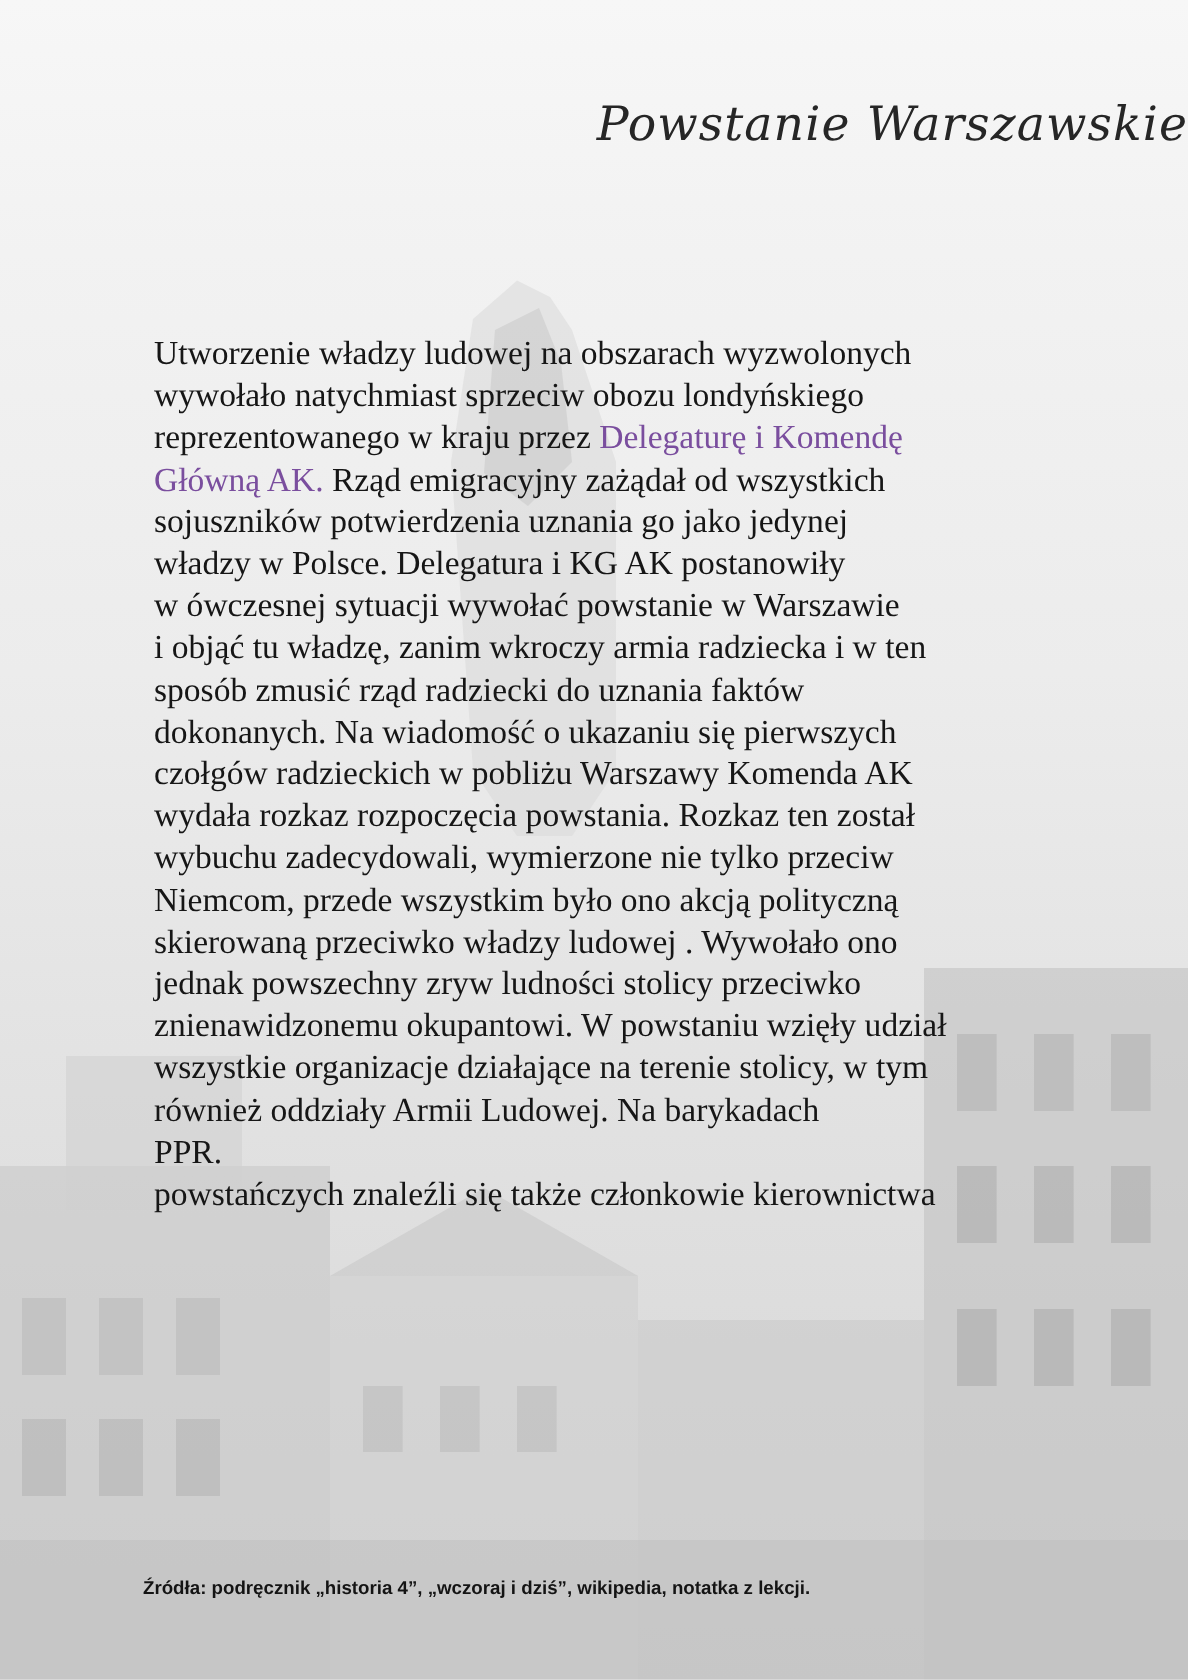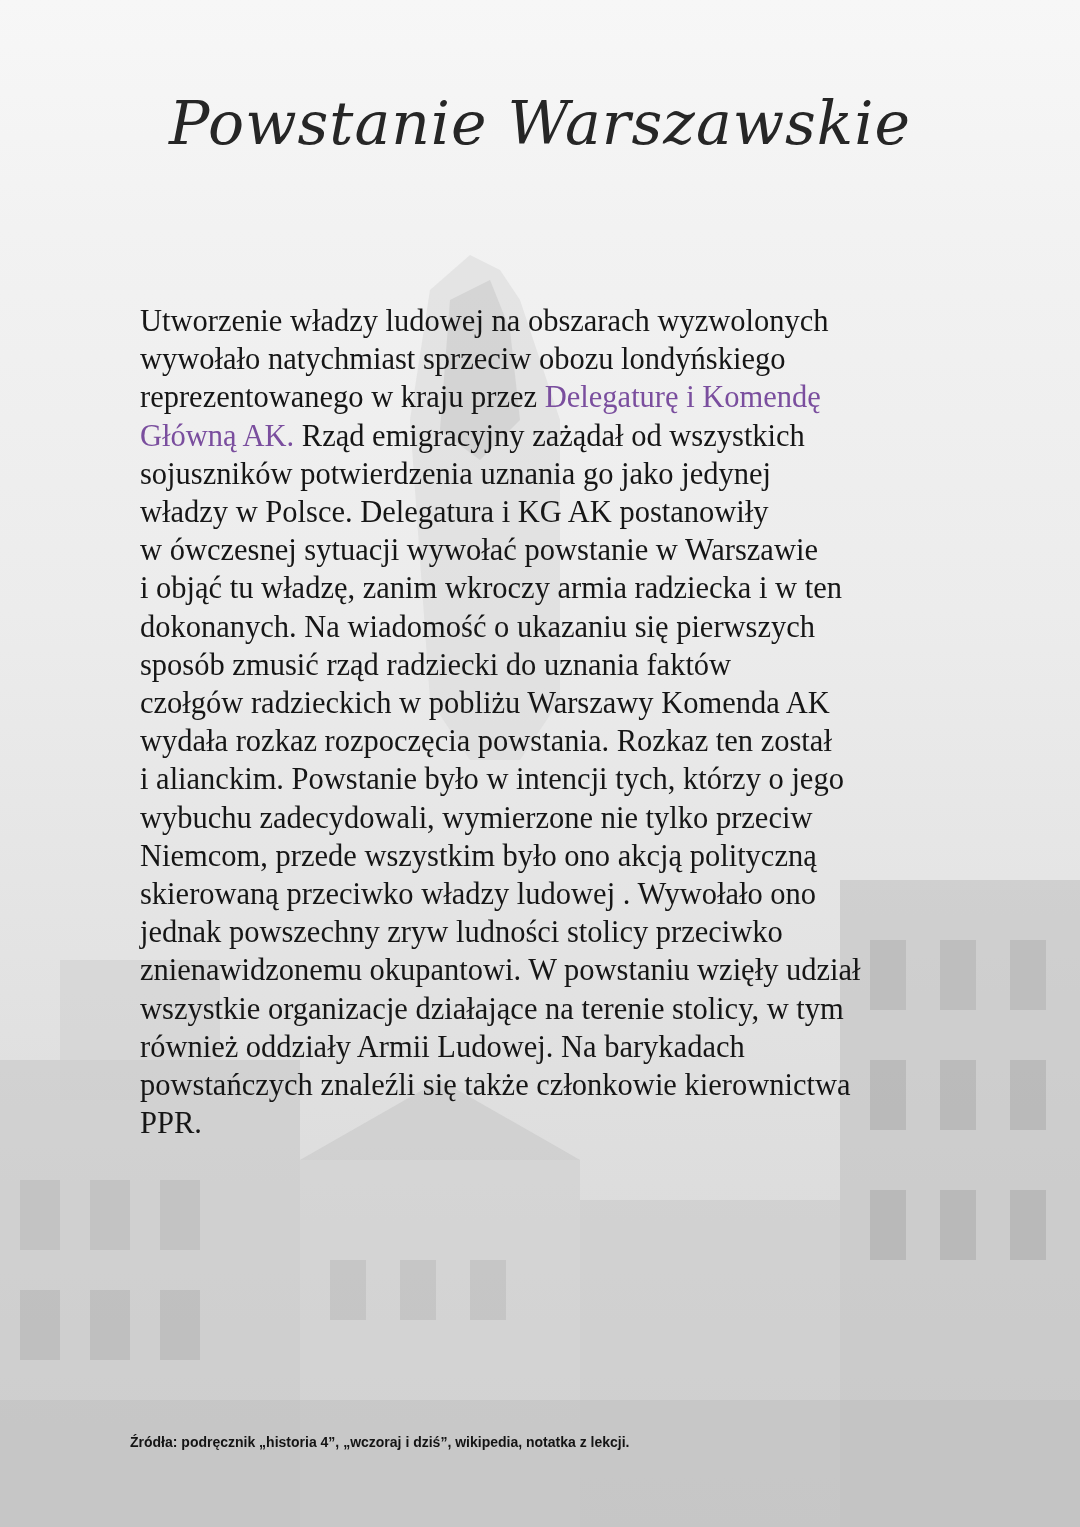--- a/index.html
+++ b/index.html
@@ -28,24 +28,24 @@
       left: 0; top: 0;
       width: 1080px;
       height: 1527px;
       pointer-events: none;
     }
     .title {
       position: absolute;
       left: 0;
       top: 88px;
       width: 1080px;
-      text-align: center;
+      text-align: right;
       font-family: "DejaVu Serif", serif;
       font-style: italic;
-      font-size: 60px;
+      font-size: 43px;
       color: #262626;
       letter-spacing: 1px;
       margin: 0;
       font-weight: normal;
     }
     .body-text {
       position: absolute;
       left: 140px;
       top: 302px;
       width: 830px;
@@ -61,21 +61,21 @@
     }
     .hl {
       color: #7a4e9e;
     }
     .sources {
       position: absolute;
       left: 130px;
       top: 1434px;
       font-family: "Liberation Sans", sans-serif;
       font-weight: bold;
-      font-size: 14px;
+      font-size: 17px;
       color: #141414;
       margin: 0;
       white-space: nowrap;
     }
   </style>
 </head>
 <body>
 
 <div class="page">
 
@@ -118,31 +118,30 @@
 
   <div class="body-text" id="body-text">
       <span class="line"><span>Utworzenie władzy ludowej na obszarach wyzwolonych</span></span>
       <span class="line"><span>wywołało natychmiast sprzeciw obozu londyńskiego</span></span>
       <span class="line"><span>reprezentowanego w kraju przez </span><span class="hl" style="color: rgb(122, 78, 158);">Delegaturę i Komendę</span></span>
       <span class="line"><span class="hl" style="color: rgb(122, 78, 158);">Główną AK.</span><span> Rząd emigracyjny zażądał od wszystkich</span></span>
       <span class="line"><span>sojuszników potwierdzenia uznania go jako jedynej</span></span>
       <span class="line"><span>władzy w Polsce. Delegatura i KG AK postanowiły</span></span>
       <span class="line"><span>w ówczesnej sytuacji wywołać powstanie w Warszawie</span></span>
       <span class="line"><span>i objąć tu władzę, zanim wkroczy armia radziecka i w ten</span></span>
+      <span class="line"><span>sposób zmusić rząd radziecki do uznania faktów</span></span>
       <span class="line"><span>dokonanych. Na wiadomość o ukazaniu się pierwszych</span></span>
-      <span class="line"><span>sposób zmusić rząd radziecki do uznania faktów</span></span>
       <span class="line"><span>czołgów radzieckich w pobliżu Warszawy Komenda AK</span></span>
       <span class="line"><span>wydała rozkaz rozpoczęcia powstania.  Rozkaz ten został</span></span>
-      <span class="line"><span>i alianckim. Powstanie było w intencji tych, którzy o jego</span></span>
       <span class="line"><span>wybuchu zadecydowali, wymierzone nie tylko przeciw</span></span>
       <span class="line"><span>Niemcom, przede wszystkim było ono akcją polityczną</span></span>
       <span class="line"><span>skierowaną przeciwko władzy ludowej . Wywołało ono</span></span>
       <span class="line"><span>jednak powszechny zryw ludności stolicy przeciwko</span></span>
       <span class="line"><span>znienawidzonemu okupantowi. W powstaniu wzięły udział</span></span>
       <span class="line"><span>wszystkie organizacje działające na terenie stolicy, w tym</span></span>
       <span class="line"><span>również oddziały Armii Ludowej. Na barykadach</span></span>
+      <span class="line"><span>PPR.</span></span>
       <span class="line"><span>powstańczych znaleźli się także członkowie kierownictwa</span></span>
-      <span class="line"><span>PPR.</span></span>
     </div>
 
   <p class="sources">Źródła: podręcznik „historia 4”, „wczoraj i dziś”, wikipedia, notatka z lekcji.</p>
 
 </div>
 
 </body></html>

